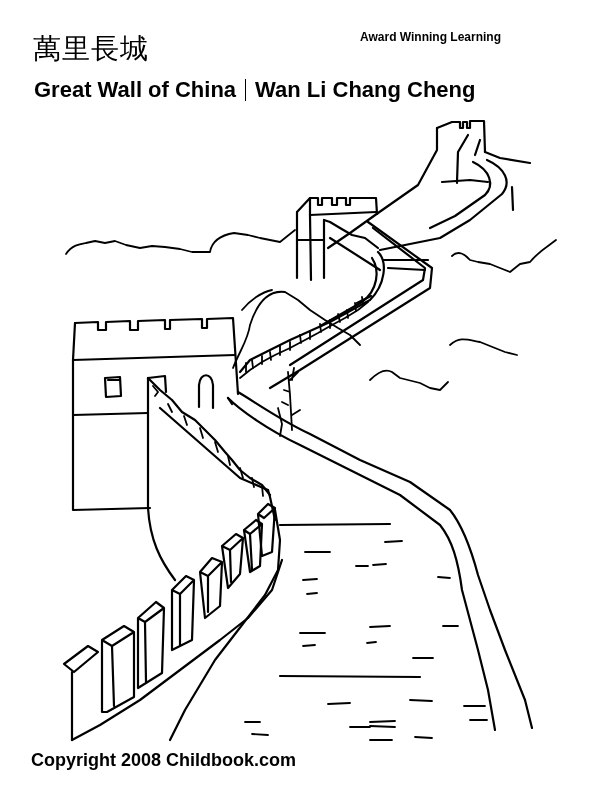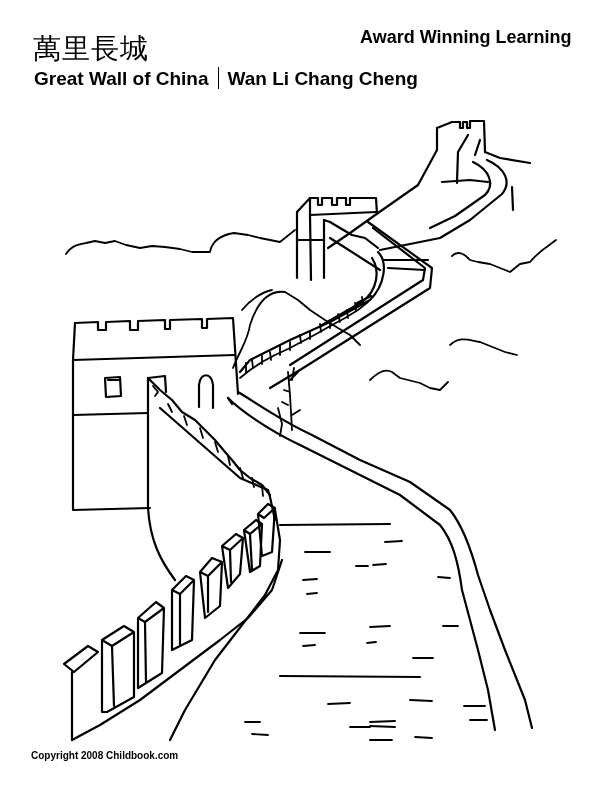--- a/index.html
+++ b/index.html
@@ -1,21 +1,21 @@
 <!DOCTYPE html>
 <html><head>
 <meta charset="utf-8">
 <style>
   html, body { margin: 0; padding: 0; background: #ffffff; }
   body { width: 612px; height: 792px; position: relative; overflow: hidden; font-family: "Liberation Sans", "DejaVu Sans", sans-serif; color: #000; }
   .cn-title { position: absolute; left: 33px; top: 24px; font-size: 28px; line-height: 50px; font-family: "DejaVu Sans", sans-serif; letter-spacing: 1px; }
-  .tagline { position: absolute; left: 360px; top: 28px; font-size: 18px; font-weight: bold; line-height: 19px; }
-  .subtitle { position: absolute; left: 34px; top: 65px; font-size: 19px; font-weight: bold; line-height: 28px; white-space: nowrap; }
+  .tagline { position: absolute; left: 360px; top: 28px; font-size: 12px; font-weight: bold; line-height: 19px; }
+  .subtitle { position: absolute; left: 34px; top: 76px; font-size: 22px; font-weight: bold; line-height: 28px; white-space: nowrap; }
   .subtitle .sep { display: inline-block; width: 1px; height: 22px; background: #000; margin: 0 9px; vertical-align: -4px; }
-  .footer { position: absolute; left: 31px; top: 750px; font-size: 10px; font-weight: bold; }
+  .footer { position: absolute; left: 31px; top: 750px; font-size: 18px; font-weight: bold; }
   svg.art { position: absolute; left: 0; top: 0; }
   svg.art * { fill: none; stroke: #000; stroke-width: 2.2; stroke-linecap: round; stroke-linejoin: round; }
   svg.art .thin { stroke-width: 1.8; }
 </style>
 </head>
 <body>
 
 <div class="cn-title">萬里長城</div>
 
 <div class="tagline">

